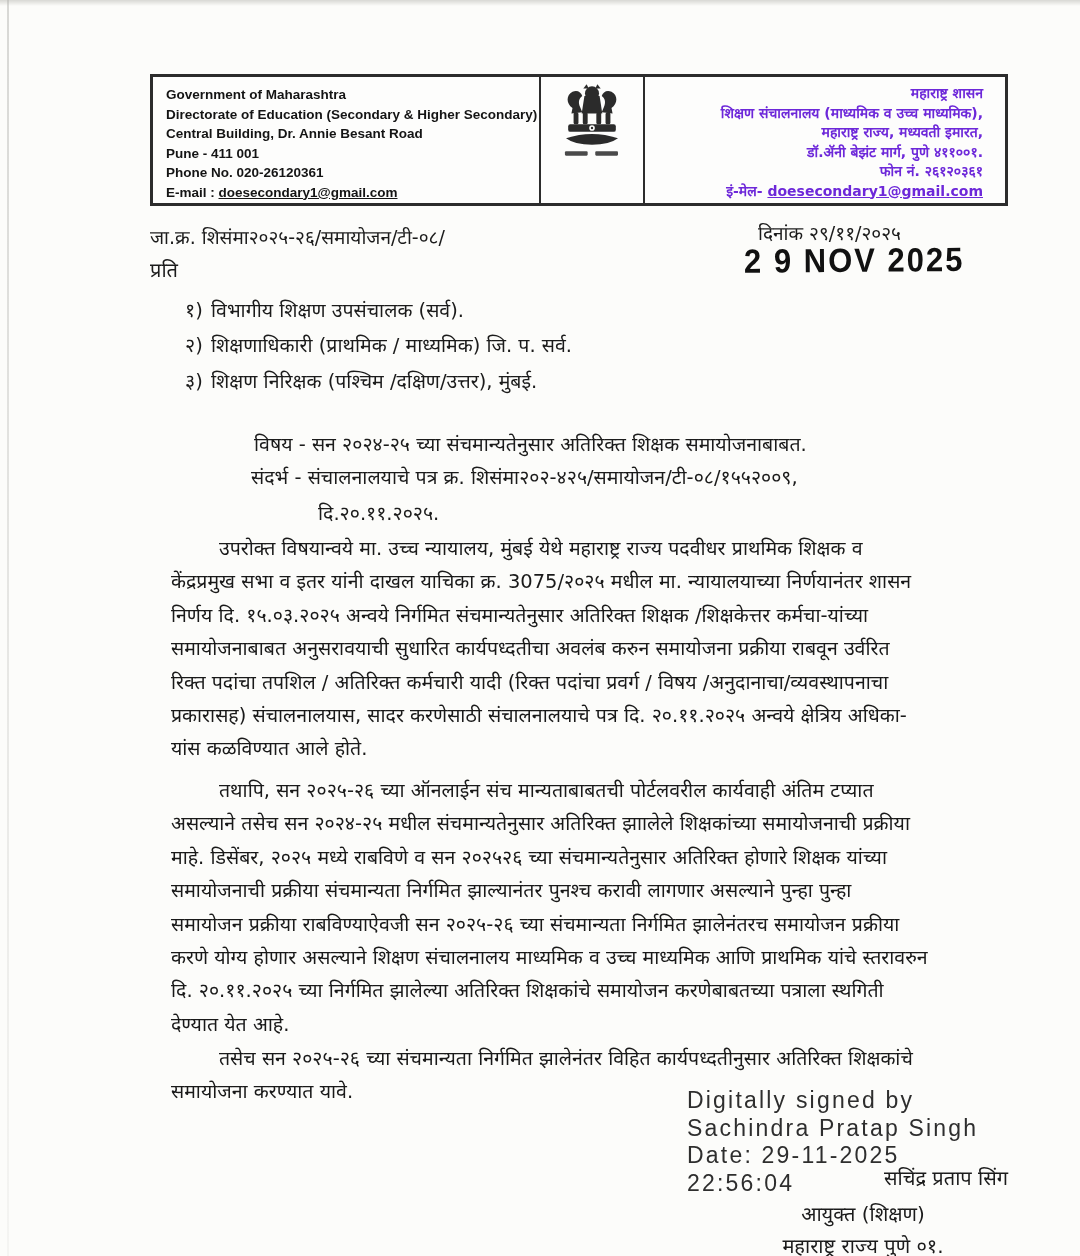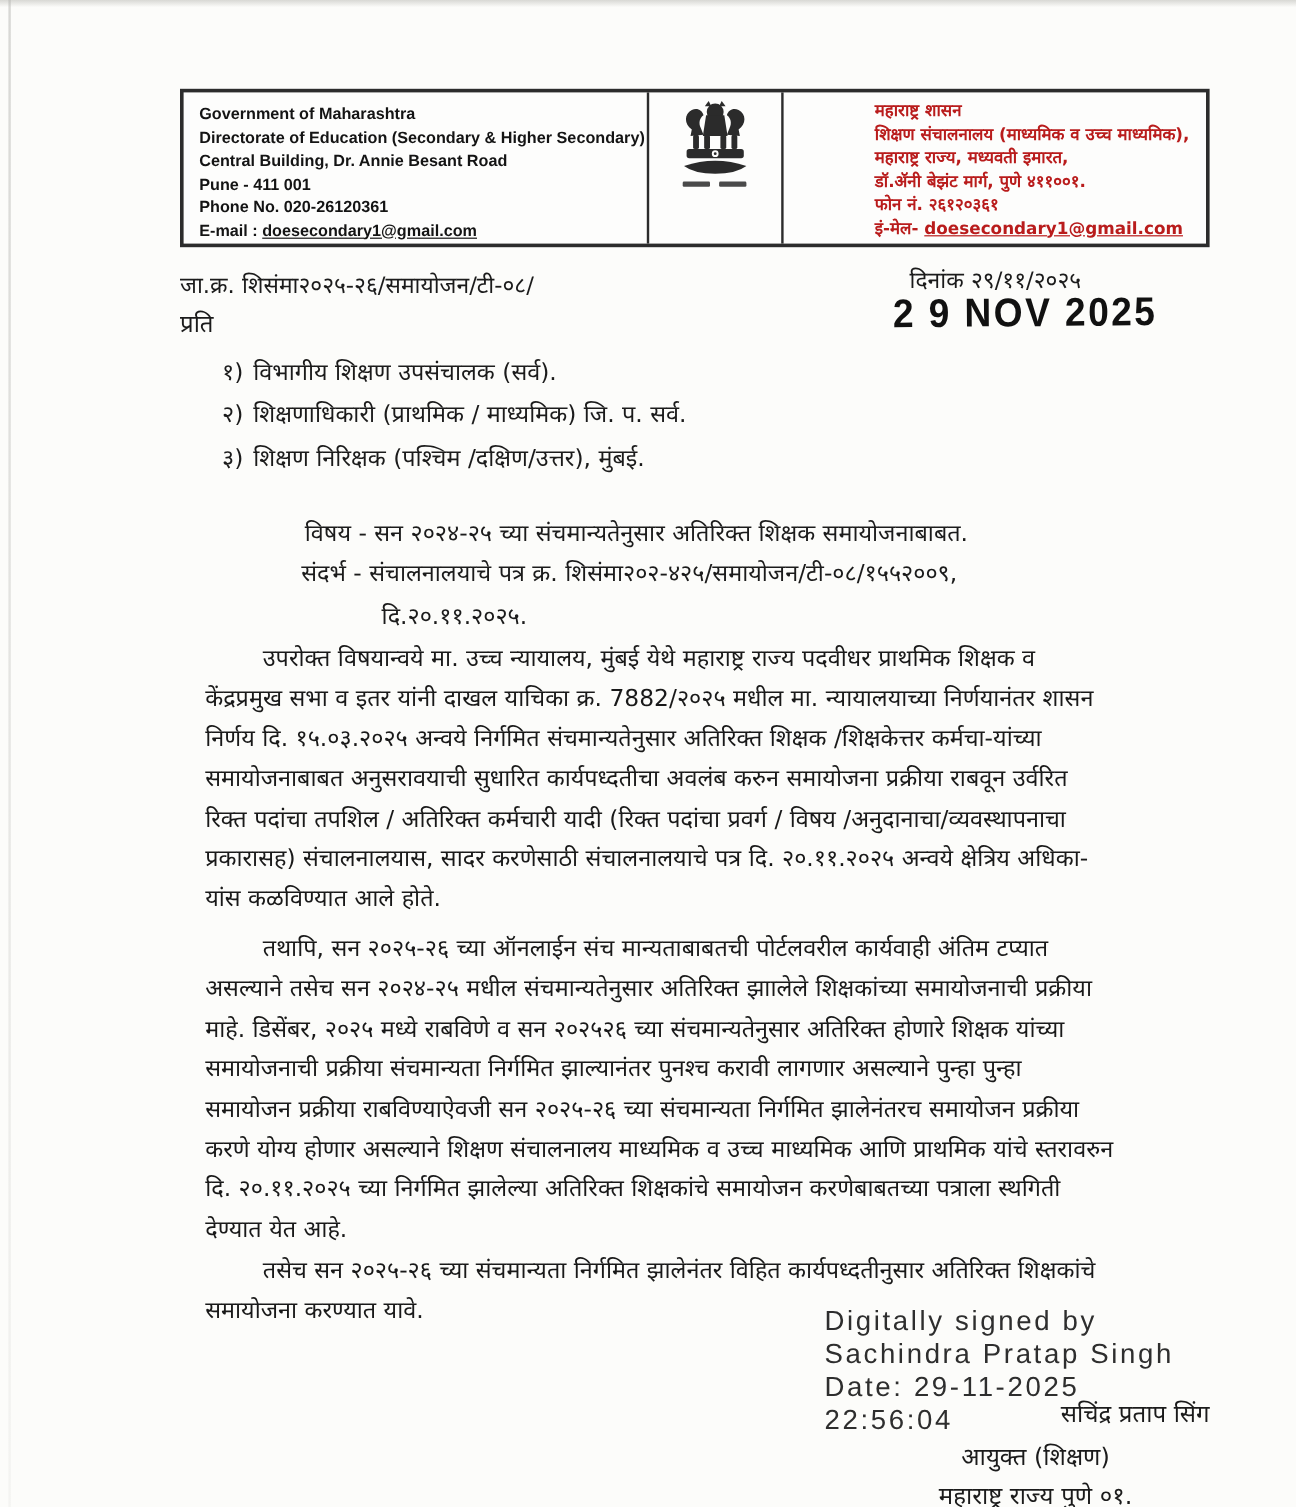--- a/index.html
+++ b/index.html
@@ -15,22 +15,22 @@
     background:linear-gradient(rgba(180,180,176,.5),rgba(200,200,196,.15)); }
 
   
   .hdr-box { position:absolute; left:150px; top:74px; width:858px; height:132px;
     display:flex; border:3px solid #2c2c2c; background:#fdfdfc; box-sizing:border-box; }
   .hdr-left { width:388px; border-right:2.5px solid #2c2c2c; box-sizing:border-box;
     padding:8px 10px 0 13px; font-family:"Liberation Sans","DejaVu Sans",sans-serif;
     font-weight:bold; font-size:13.5px; line-height:19.5px; color:#141414; white-space:nowrap; }
   .hdr-center { width:112px; border-right:2.5px solid #2c2c2c; box-sizing:border-box;
     display:flex; justify-content:center; align-items:flex-start; padding-top:5px; }
-  .hdr-right { flex:1; padding:7px 6px 0 76px; font-weight:bold; font-size:14px;
-    line-height:19.5px; color:#b91c1c; white-space:nowrap; }
+  .hdr-right { flex:1; padding:7px 22px 0 76px; font-weight:bold; font-size:14px;
+    line-height:19.5px; color:#6d28d9; white-space:nowrap;text-align:right; }
   .u { text-decoration:underline; }
 
   
   .abs { position:absolute; white-space:nowrap; }
   .ref-no   { left:150px; top:224px; font-size:19px; }
   .ref-date { left:758px; top:220px; font-size:19px; }
   .stamp { left:744px; top:243px; font-size:31px; font-weight:bold; color:#111;
     font-family:"Liberation Sans","DejaVu Sans",sans-serif; letter-spacing:2px;
     transform:scaleY(1.08) rotate(-.4deg); }
   .prati { left:150px; top:256px; font-size:20px; }
@@ -129,21 +129,21 @@
     <span class="to-num">३)</span>
     <span>शिक्षण निरिक्षक (पश्चिम /दक्षिण/उत्तर), मुंबई.</span>
   </div>
 
   <div class="abs subj">विषय - सन २०२४-२५ च्या संचमान्यतेनुसार अतिरिक्त शिक्षक समायोजनाबाबत.</div>
   <div class="abs sref">संदर्भ  - संचालनालयाचे पत्र क्र. शिसंमा२०२-४२५/समायोजन/टी-०८/१५५२००९,</div>
   <div class="abs sref-date">दि.२०.११.२०२५.</div>
 
   <div class="para" style="top:532px">
     <div class="line indent">उपरोक्त विषयान्वये मा. उच्च न्यायालय, मुंबई येथे महाराष्ट्र राज्य पदवीधर प्राथमिक शिक्षक व</div>
-    <div class="line">केंद्रप्रमुख सभा व इतर यांनी दाखल याचिका क्र. 7882/२०२५ मधील मा. न्यायालयाच्या निर्णयानंतर शासन</div>
+    <div class="line">केंद्रप्रमुख सभा व इतर यांनी दाखल याचिका क्र. 3075/२०२५ मधील मा. न्यायालयाच्या निर्णयानंतर शासन</div>
     <div class="line">निर्णय दि. १५.०३.२०२५ अन्वये निर्गमित संचमान्यतेनुसार अतिरिक्त शिक्षक /शिक्षकेत्तर कर्मचा-यांच्या</div>
     <div class="line">समायोजनाबाबत अनुसरावयाची सुधारित कार्यपध्दतीचा अवलंब करुन समायोजना प्रक्रीया राबवून उर्वरित</div>
     <div class="line">रिक्त पदांचा तपशिल / अतिरिक्त कर्मचारी यादी  (रिक्त पदांचा प्रवर्ग / विषय /अनुदानाचा/व्यवस्थापनाचा</div>
     <div class="line">प्रकारासह) संचालनालयास, सादर करणेसाठी संचालनालयाचे पत्र दि. २०.११.२०२५ अन्वये क्षेत्रिय अधिका-</div>
     <div class="line">यांस कळविण्यात आले होते.</div>
   </div>
 
   <div class="para" style="top:774px">
     <div class="line indent">तथापि, सन २०२५-२६ च्या ऑनलाईन संच मान्यताबाबतची पोर्टलवरील कार्यवाही अंतिम टप्यात</div>
     <div class="line">असल्याने तसेच सन २०२४-२५ मधील संचमान्यतेनुसार अतिरिक्त झाालेले शिक्षकांच्या समायोजनाची प्रक्रीया</div>

